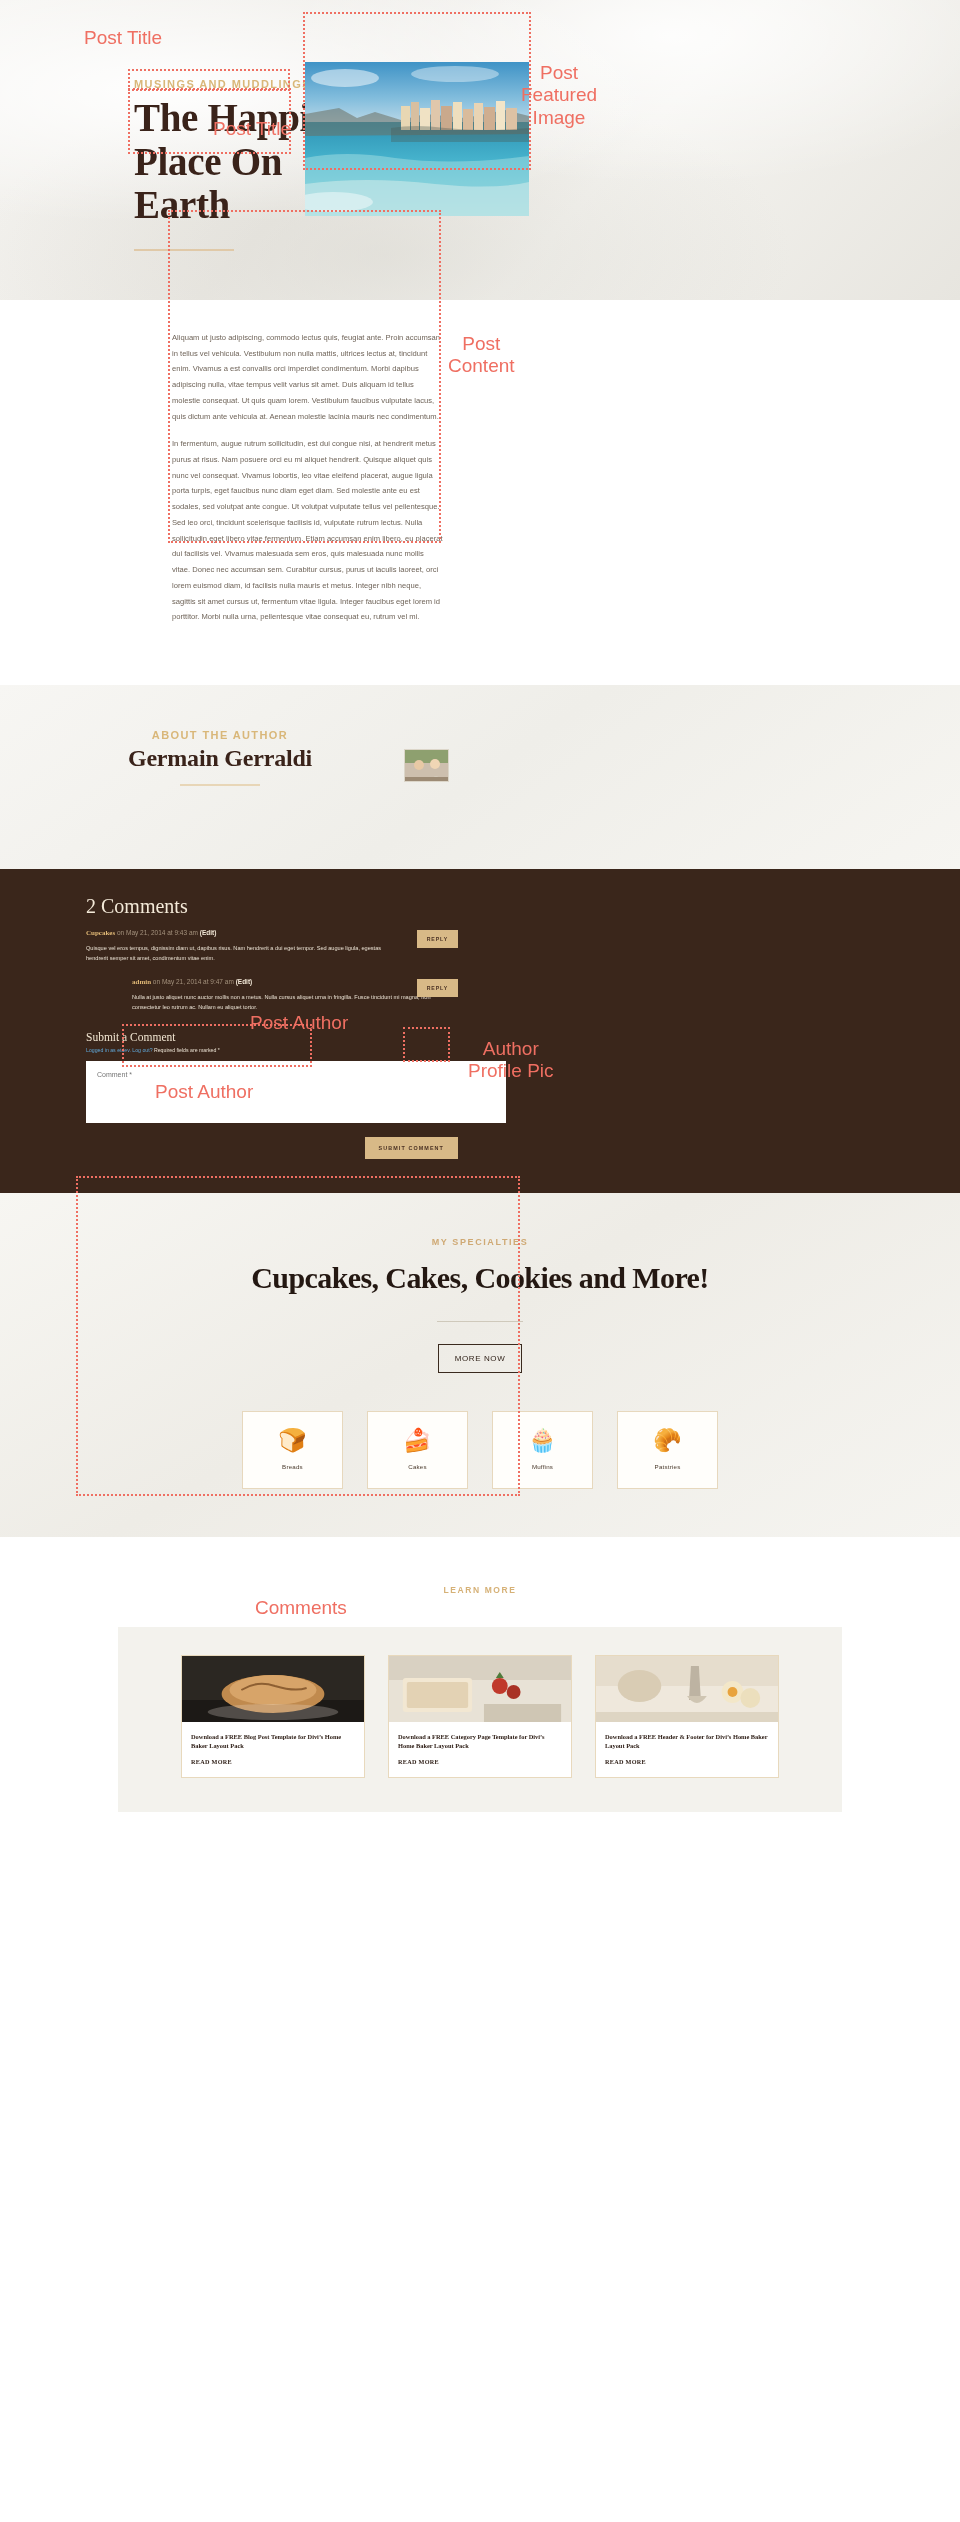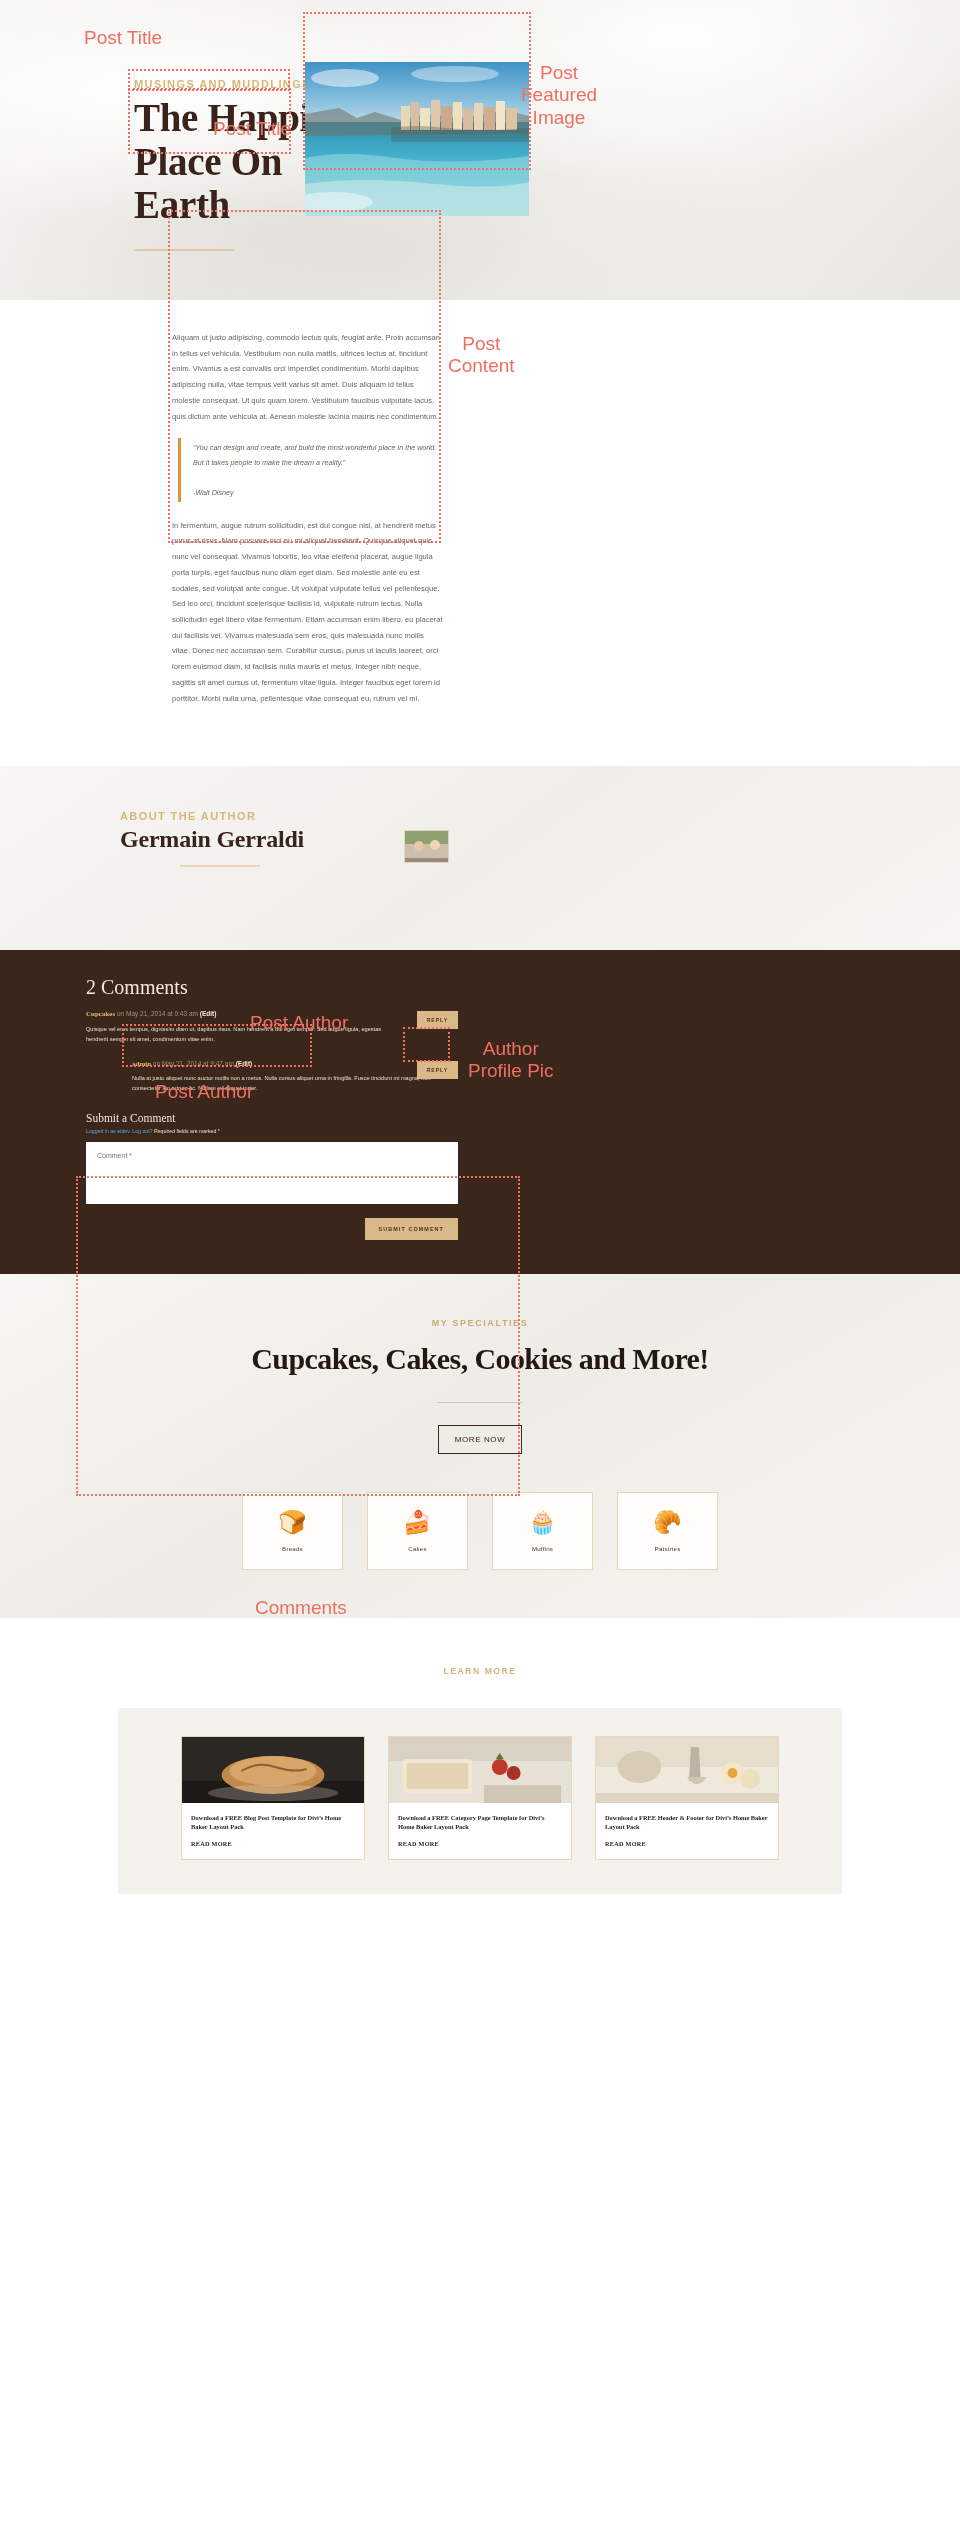--- a/index.html
+++ b/index.html
@@ -104,21 +104,21 @@
   
   .author-section {
     background: #f4f3ef;
     background-image: linear-gradient(145deg,#f7f6f3 0%, #efeee9 50%, #f6f5f1 100%);
     padding: 36px 0 40px 0;
     position: relative;
     min-height: 115px;
   }
   .author-inner { width: 960px; position: relative; height: 108px; }
   .author-block {
-    position: absolute; left: 120px; top: 8px; width: 200px; 
+    position: absolute; left: 120px; top: 8px; width: 200px; text-align: center;
   }
   .author-block .eyebrow { margin-bottom: 4px; }
   .author-name {
     font-family: "Liberation Serif", serif;
     font-weight: 700;
     font-size: 24px;
     color: #3a231a;
     letter-spacing: -0.2px;
   }
   .author-rule { width: 80px; height: 2px; background: #e8d6b7; margin: 12px auto 0; }
@@ -157,21 +157,21 @@
     padding: 6px 10px; text-transform: uppercase; border: none;
     font-family: "Liberation Sans", sans-serif;
   }
   .submit-title {
     font-family: "Liberation Serif", serif;
     font-size: 11.5px; color: #f2e6d2; margin: 18px 0 4px 0; font-weight: 400;
   }
   .logged-in { font-size: 5.2px; color: #e8dfd0; margin-bottom: 8px; }
   .logged-in a { color: #5fa7d8; text-decoration: none; }
   .comment-box {
-    width: 372px; height: 62px; background: #fff; border: none;
+    width: 420px; height: 62px; background: #fff; border: none;
     padding: 10px 11px; font-size: 7px; color: #4a4a4a;
     font-family: "Liberation Sans", sans-serif; resize: none;
   }
   .submit-btn {
     float: right; margin-top: 10px;
     background: #d8b987; color: #4a3123;
     font-size: 5.4px; font-weight: 700; letter-spacing: 1.1px;
     padding: 8px 14px; text-transform: uppercase; border: none;
     font-family: "Liberation Sans", sans-serif;
   }
@@ -273,24 +273,20 @@
         </svg>
       </div>
 
     </div>
   </section>
 
   <section class="content-section">
     <div class="content-inner">
       <article class="post-body">
         <p>Aliquam ut justo adipiscing, commodo lectus quis, feugiat ante. Proin accumsan in tellus vel vehicula. Vestibulum non nulla mattis, ultrices lectus at, tincidunt enim. Vivamus a est convallis orci imperdiet condimentum. Morbi dapibus adipiscing nulla, vitae tempus velit varius sit amet. Duis aliquam id tellus molestie consequat. Ut quis quam lorem. Vestibulum faucibus vulputate lacus, quis dictum ante vehicula at. Aenean molestie lacinia mauris nec condimentum.</p>
-        <blockquote>
-          <span>“You can design and create, and build the most wonderful place in the world. But it takes people to make the dream a reality.”</span>
-          <span class="cite">-Walt Disney</span>
-        </blockquote>
         <p>In fermentum, augue rutrum sollicitudin, est dui congue nisi, at hendrerit metus purus at risus. Nam posuere orci eu mi aliquet hendrerit. Quisque aliquet quis nunc vel consequat. Vivamus lobortis, leo vitae eleifend placerat, augue ligula porta turpis, eget faucibus nunc diam eget diam. Sed molestie ante eu est sodales, sed volutpat ante congue. Ut volutpat vulputate tellus vel pellentesque. Sed leo orci, tincidunt scelerisque facilisis id, vulputate rutrum lectus. Nulla sollicitudin eget libero vitae fermentum. Etiam accumsan enim libero, eu placerat dui facilisis vel. Vivamus malesuada sem eros, quis malesuada nunc mollis vitae. Donec nec accumsan sem. Curabitur cursus, purus ut iaculis laoreet, orci lorem euismod diam, id facilisis nulla mauris et metus. Integer nibh neque, sagittis sit amet cursus ut, fermentum vitae ligula. Integer faucibus eget lorem id porttitor. Morbi nulla urna, pellentesque vitae consequat eu, rutrum vel mi.</p>
       </article>
     </div>
   </section>
 
   <section class="author-section">
     <div class="author-inner">
       <div class="author-block">
         <div class="eyebrow">ABOUT THE AUTHOR</div>
         <div class="author-name">Germain Gerraldi</div>

